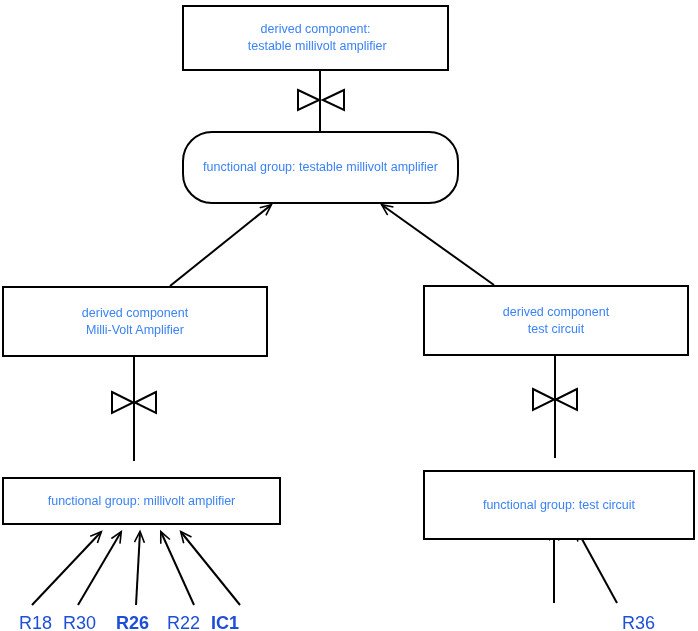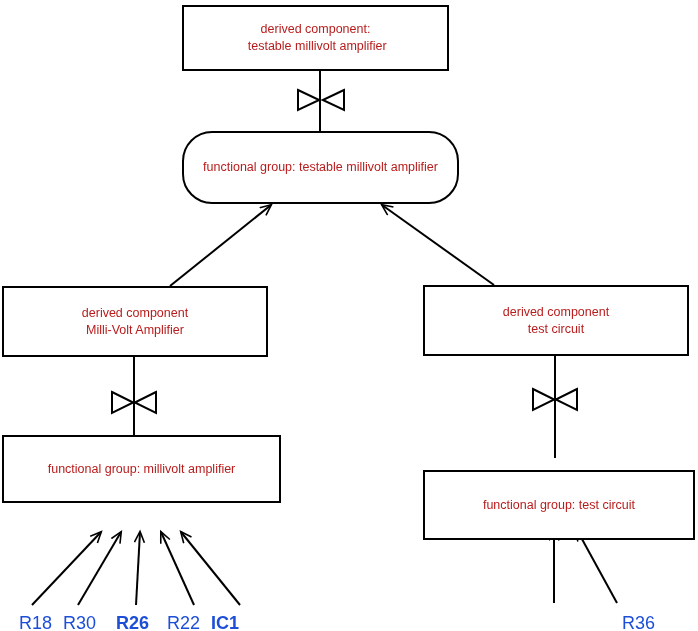--- a/index.html
+++ b/index.html
@@ -30,21 +30,21 @@
     background: #ffffff;
     display: flex;
     align-items: center;
     justify-content: center;
     color: #000000;
   }
   .box-text {
     font-size: 12.5px;
     line-height: 17px;
     white-space: pre;
-    color: #b91c1c;
+    color: #3b82f6;
   }
   .box-text.centered { text-align: center; }
   .box-text.leftblock { text-align: center; }
   .leaf-label {
     position: absolute;
     font-size: 18px;
     color: #1d4ed8;
     white-space: pre;
   }
 </style>
@@ -122,21 +122,21 @@
   <div class="node-box" style="left:2px; top:286px; width:266px; height:71px;">
     <div class="box-text leftblock">derived component
 Milli-Volt Amplifier</div>
   </div>
 
   <div class="node-box" style="left:423px; top:285px; width:266px; height:71px;">
     <div class="box-text leftblock">derived component
 test circuit</div>
   </div>
 
-  <div class="node-box" style="left:2px; top:435px; width:279px; height:68px;">
+  <div class="node-box" style="left:2px; top:477px; width:279px; height:48px;">
     <div class="box-text centered">functional group: millivolt amplifier</div>
   </div>
 
   <div class="node-box" style="left:423px; top:458px; width:272px; height:70px;margin-top:12px;">
     <div class="box-text centered">functional group: test circuit</div>
   </div>
 
   <div class="leaf-label" style="left:19px; top:613px;">R18</div>
   <div class="leaf-label" style="left:63px; top:613px;text-align:right;">R30</div>
   <div class="leaf-label" style="left:116px; top:613px;font-weight:bold;">R26</div>

